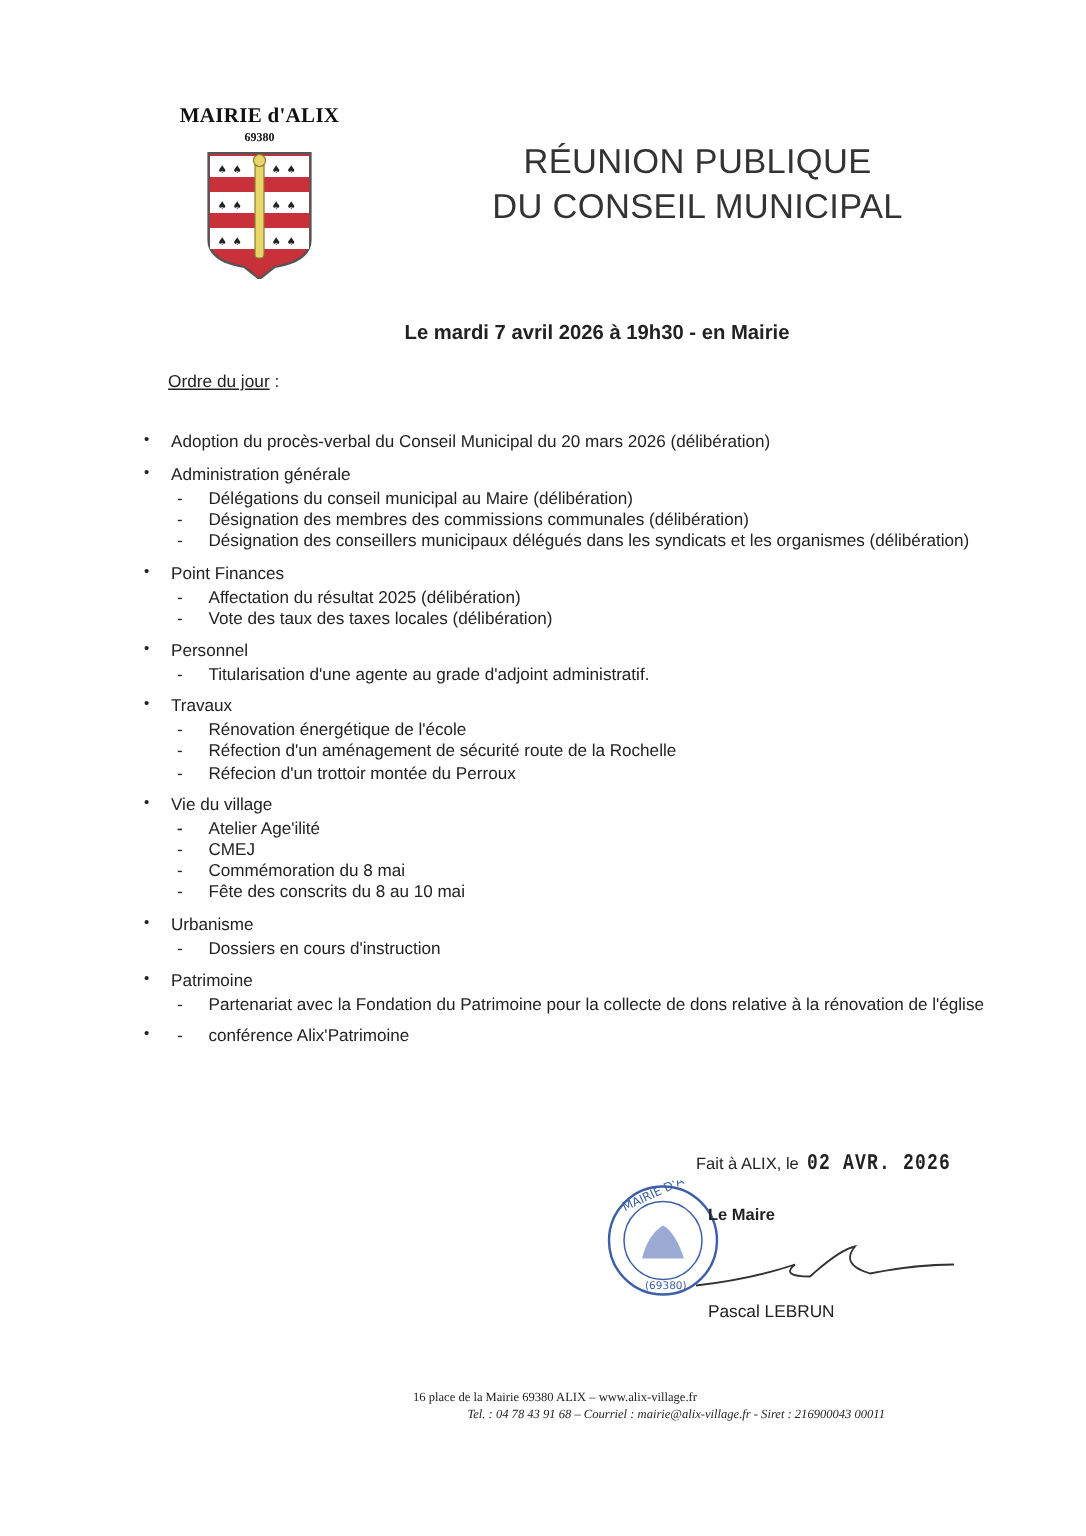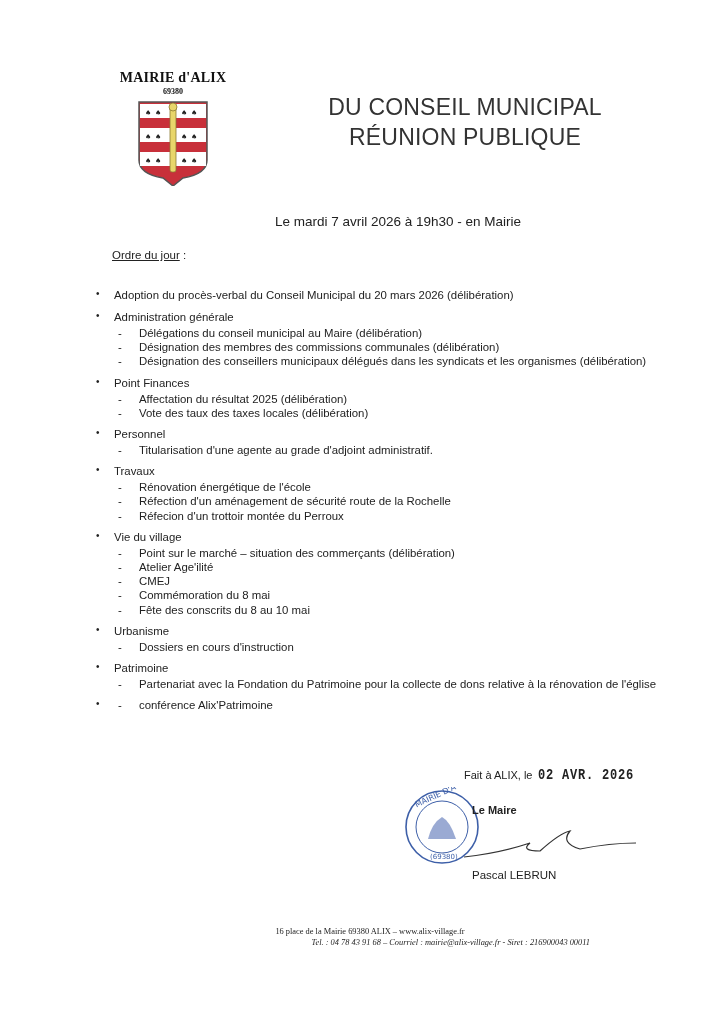--- a/index.html
+++ b/index.html
@@ -2,21 +2,21 @@
 <html><head>
 <meta charset="utf-8">
 <style>
   html, body { margin:0; padding:0; background:#ffffff; }
   body { width:724px; height:1024px; position:relative; overflow:hidden; font-family:"Liberation Sans", sans-serif; color:#222; }
   .logo-block { position:absolute; left:108px; top:70px; width:130px; text-align:center; }
   .logo-title { font-family:"Liberation Serif", serif; font-weight:bold; font-size:14px; color:#111; letter-spacing:0.2px; }
   .logo-zip { font-family:"Liberation Serif", serif; font-weight:bold; font-size:8px; color:#111; margin-top:1px; }
   .shield { margin:4px auto 0; width:72px; height:86px; display:block; }
   .title { position:absolute; left:300px; top:92px; width:330px; text-align:center; font-size:23px; line-height:30px; color:#333; letter-spacing:0.2px; }
-  .meeting { position:absolute; left:248px; top:214px; width:300px; text-align:center; font-weight:normal; font-size:13.5px; color:#222; }
+  .meeting { position:absolute; left:248px; top:214px; width:300px; text-align:center; font-weight:bold; font-size:13.5px; color:#222; }
   .ordre { position:absolute; left:112px; top:249px; font-size:11.5px; color:#222; }
   .ordre u { text-decoration:underline; }
   .agenda { position:absolute; left:94px; top:288px; width:620px; font-size:11.4px; color:#222; }
   .item { position:relative; padding-left:20px; margin-bottom:7px; }
   .item .bullet { position:absolute; left:2px; top:0; font-size:10px; }
   .item-label { line-height:15px; }
   .subs { margin-top:1px; }
   .sub { position:relative; padding-left:42px; line-height:14.2px; margin-left:-20px; padding-left:45px; }
   .sub .dash { position:absolute; left:24px; }
   .sign { position:absolute; left:400px; top:765px; width:240px; height:120px; }
@@ -53,22 +53,22 @@
         <text x="18" y="63">♠</text>
         <text x="44" y="63">♠</text>
         <text x="54" y="63">♠</text>
     </g>
     <rect x="33" y="6" width="6" height="66" rx="2" fill="#e8d66a" stroke="#8a7a30" stroke-width="0.8"></rect>
     <circle cx="36" cy="7" r="4" fill="#e8d66a" stroke="#8a7a30" stroke-width="0.8"></circle>
   </svg>
 </div>
 
 <div class="title">
+  <div>RÉUNION PUBLIQUE</div>
   <div>DU CONSEIL MUNICIPAL</div>
-  <div>RÉUNION PUBLIQUE</div>
 </div>
 
 <div class="meeting">Le mardi 7 avril 2026 à 19h30 - en Mairie</div>
 
 <div class="ordre"><u>Ordre du jour</u><span> :</span></div>
 
 <div class="agenda" id="agenda">
     <div class="item">
       <span class="bullet">•</span>
       <div class="item-label">Adoption du procès-verbal du Conseil Municipal du 20 mars 2026 (délibération)</div>
@@ -103,21 +103,21 @@
       <div class="subs">
         <div class="sub"><span class="dash">-</span><span>Rénovation énergétique de l'école</span></div>
         <div class="sub"><span class="dash">-</span><span>Réfection d'un aménagement de sécurité route de la Rochelle</span></div>
         <div class="sub"><span class="dash">-</span><span>Réfecion d'un trottoir montée du Perroux</span></div>
       </div>
     </div>
     <div class="item">
       <span class="bullet">•</span>
       <div class="item-label">Vie du village</div>
       <div class="subs">
-        <div class="sub"><span class="dash">-</span><span>Point sur le marché – situation des commerçants (délibération)</span></div>
+        <div class="sub"><span class="dash">-</span></div>
         <div class="sub"><span class="dash">-</span><span>Atelier Age'ilité</span></div>
         <div class="sub"><span class="dash">-</span><span>CMEJ</span></div>
         <div class="sub"><span class="dash">-</span><span>Commémoration du 8 mai</span></div>
         <div class="sub"><span class="dash">-</span><span>Fête des conscrits du 8 au 10 mai</span></div>
       </div>
     </div>
     <div class="item">
       <span class="bullet">•</span>
       <div class="item-label">Urbanisme</div>
       <div class="subs">

